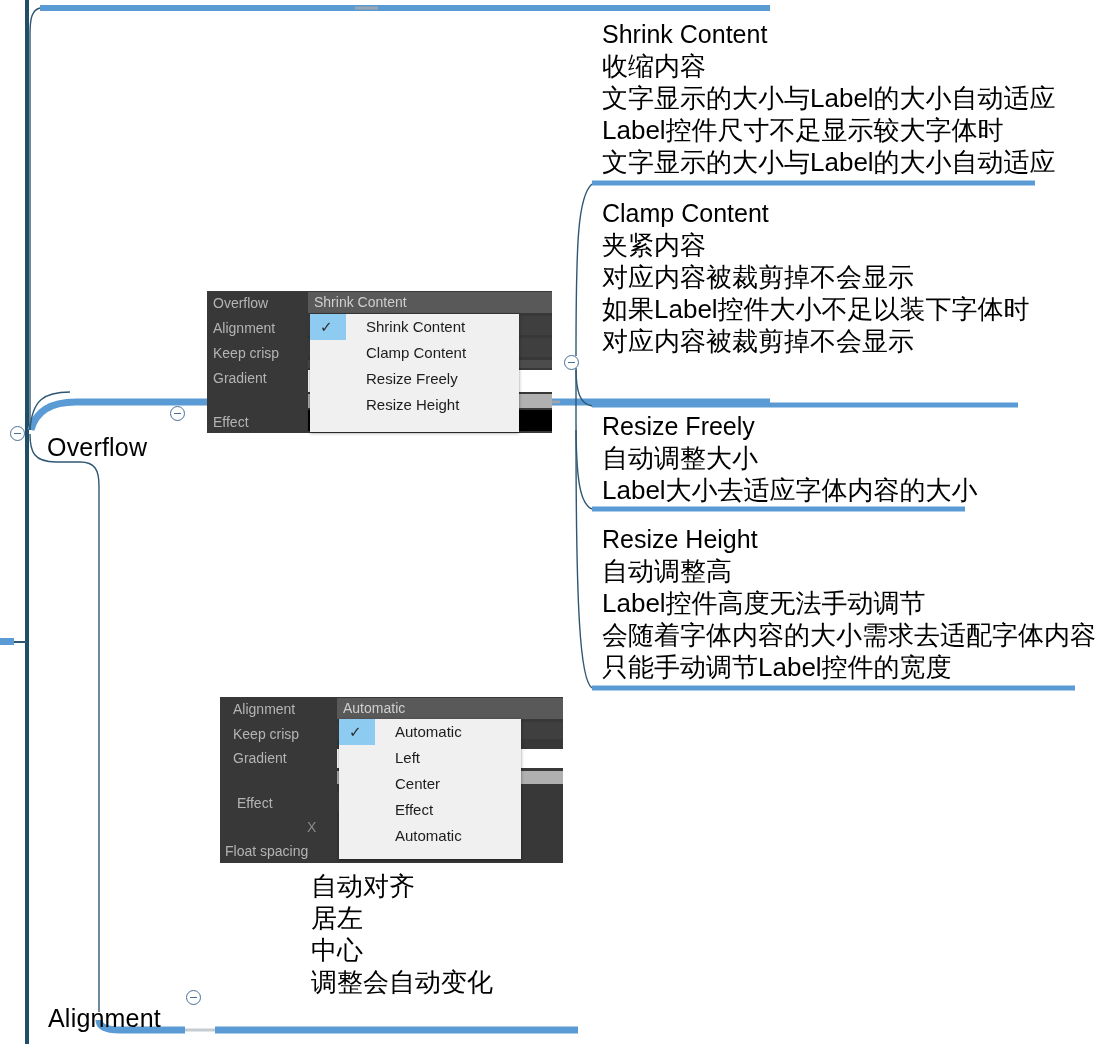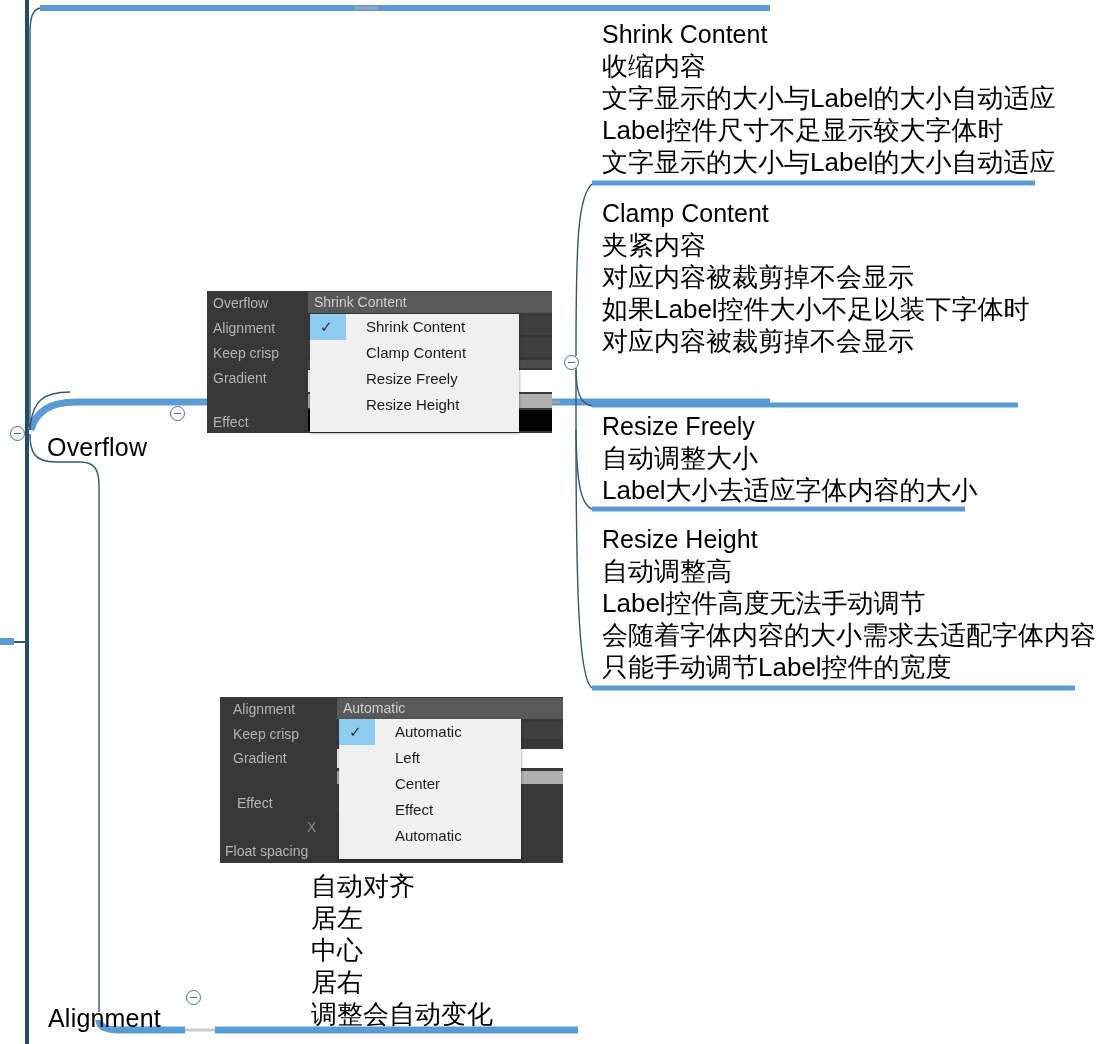--- a/index.html
+++ b/index.html
@@ -166,21 +166,20 @@
     <div class="topic-line cn">自动调整高</div>
     <div class="topic-line cn">Label控件高度无法手动调节</div>
     <div class="topic-line cn">会随着字体内容的大小需求去适配字体内容</div>
     <div class="topic-line cn">只能手动调节Label控件的宽度</div>
   </div>
 
   <div class="topic" style="left:303px;top:870px;margin-left:8px;">
     <div class="topic-line cn">自动对齐</div>
     <div class="topic-line cn">居左</div>
     <div class="topic-line cn">中心</div>
-    <div class="topic-line cn">居右</div>
     <div class="topic-line cn">调整会自动变化</div>
   </div>
 
   <div class="panel" style="left:207px;top:291px;width:345px;height:142px;">
 
     <div class="lbl" style="left:6px;top:4px;">Overflow</div>
     <div class="lbl" style="left:6px;top:29px;">Alignment</div>
     <div class="lbl" style="left:6px;top:54px;">Keep crisp</div>
     <div class="lbl" style="left:6px;top:79px;">Gradient</div>
     <div class="lbl" style="left:6px;top:123px;">Effect</div>

